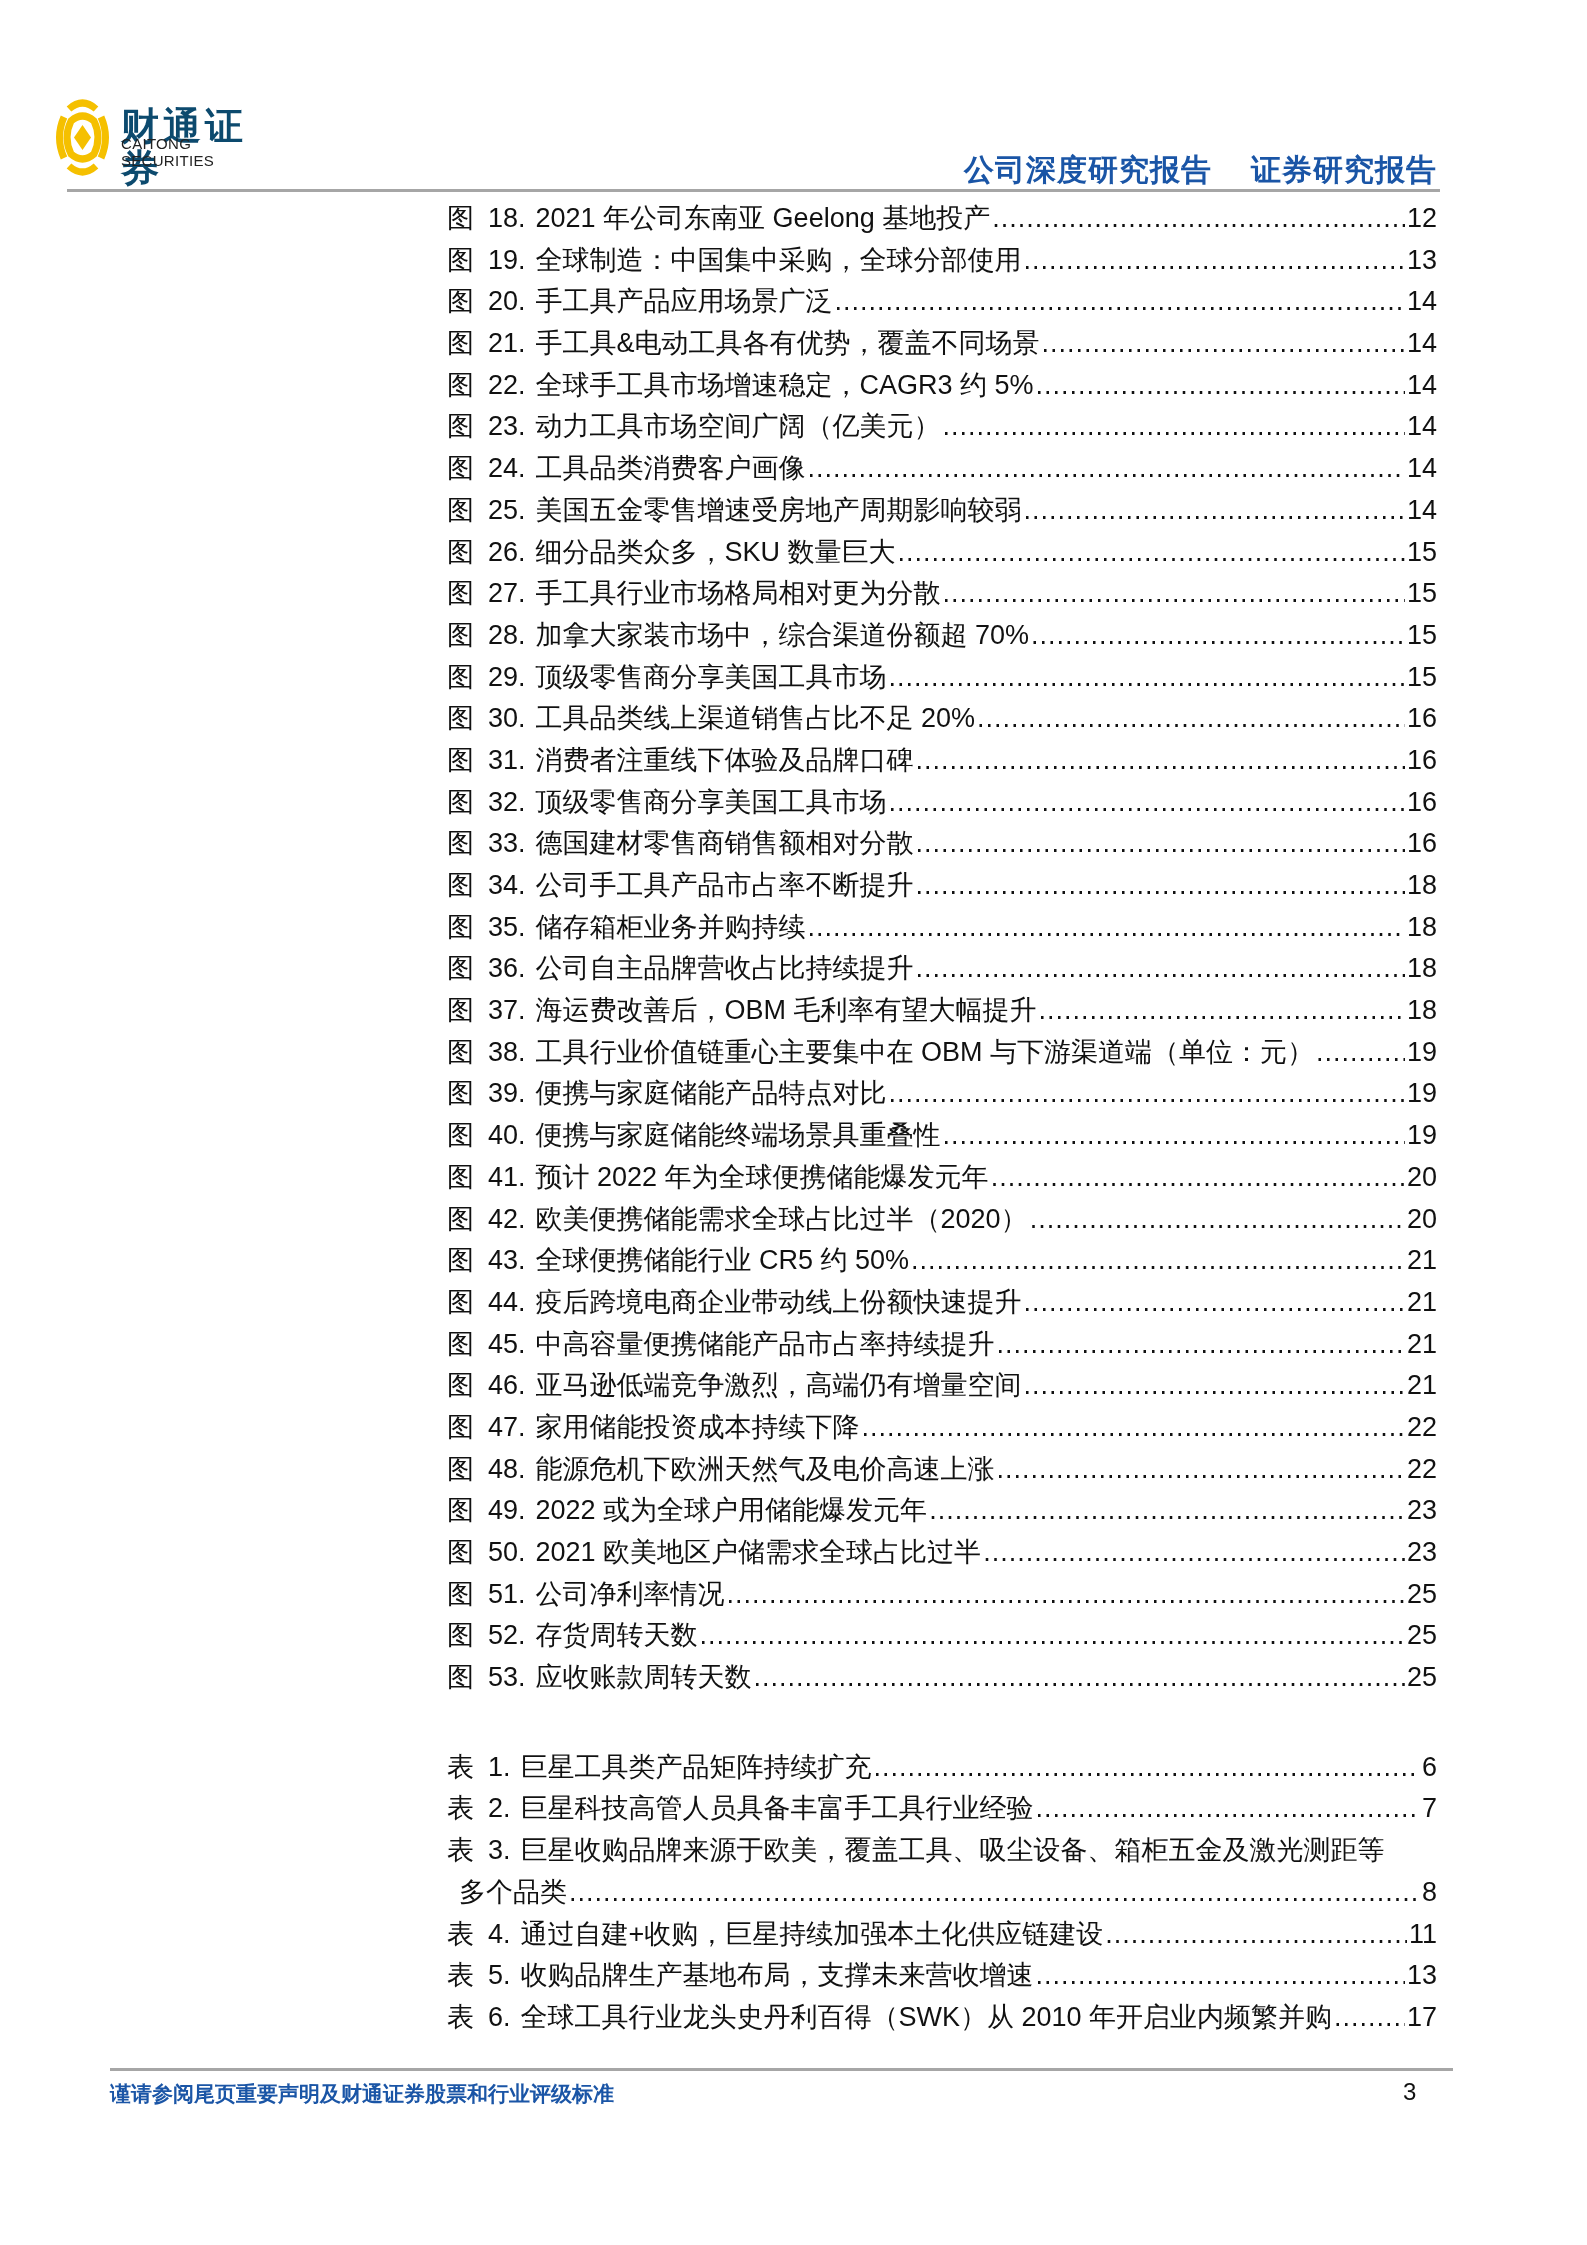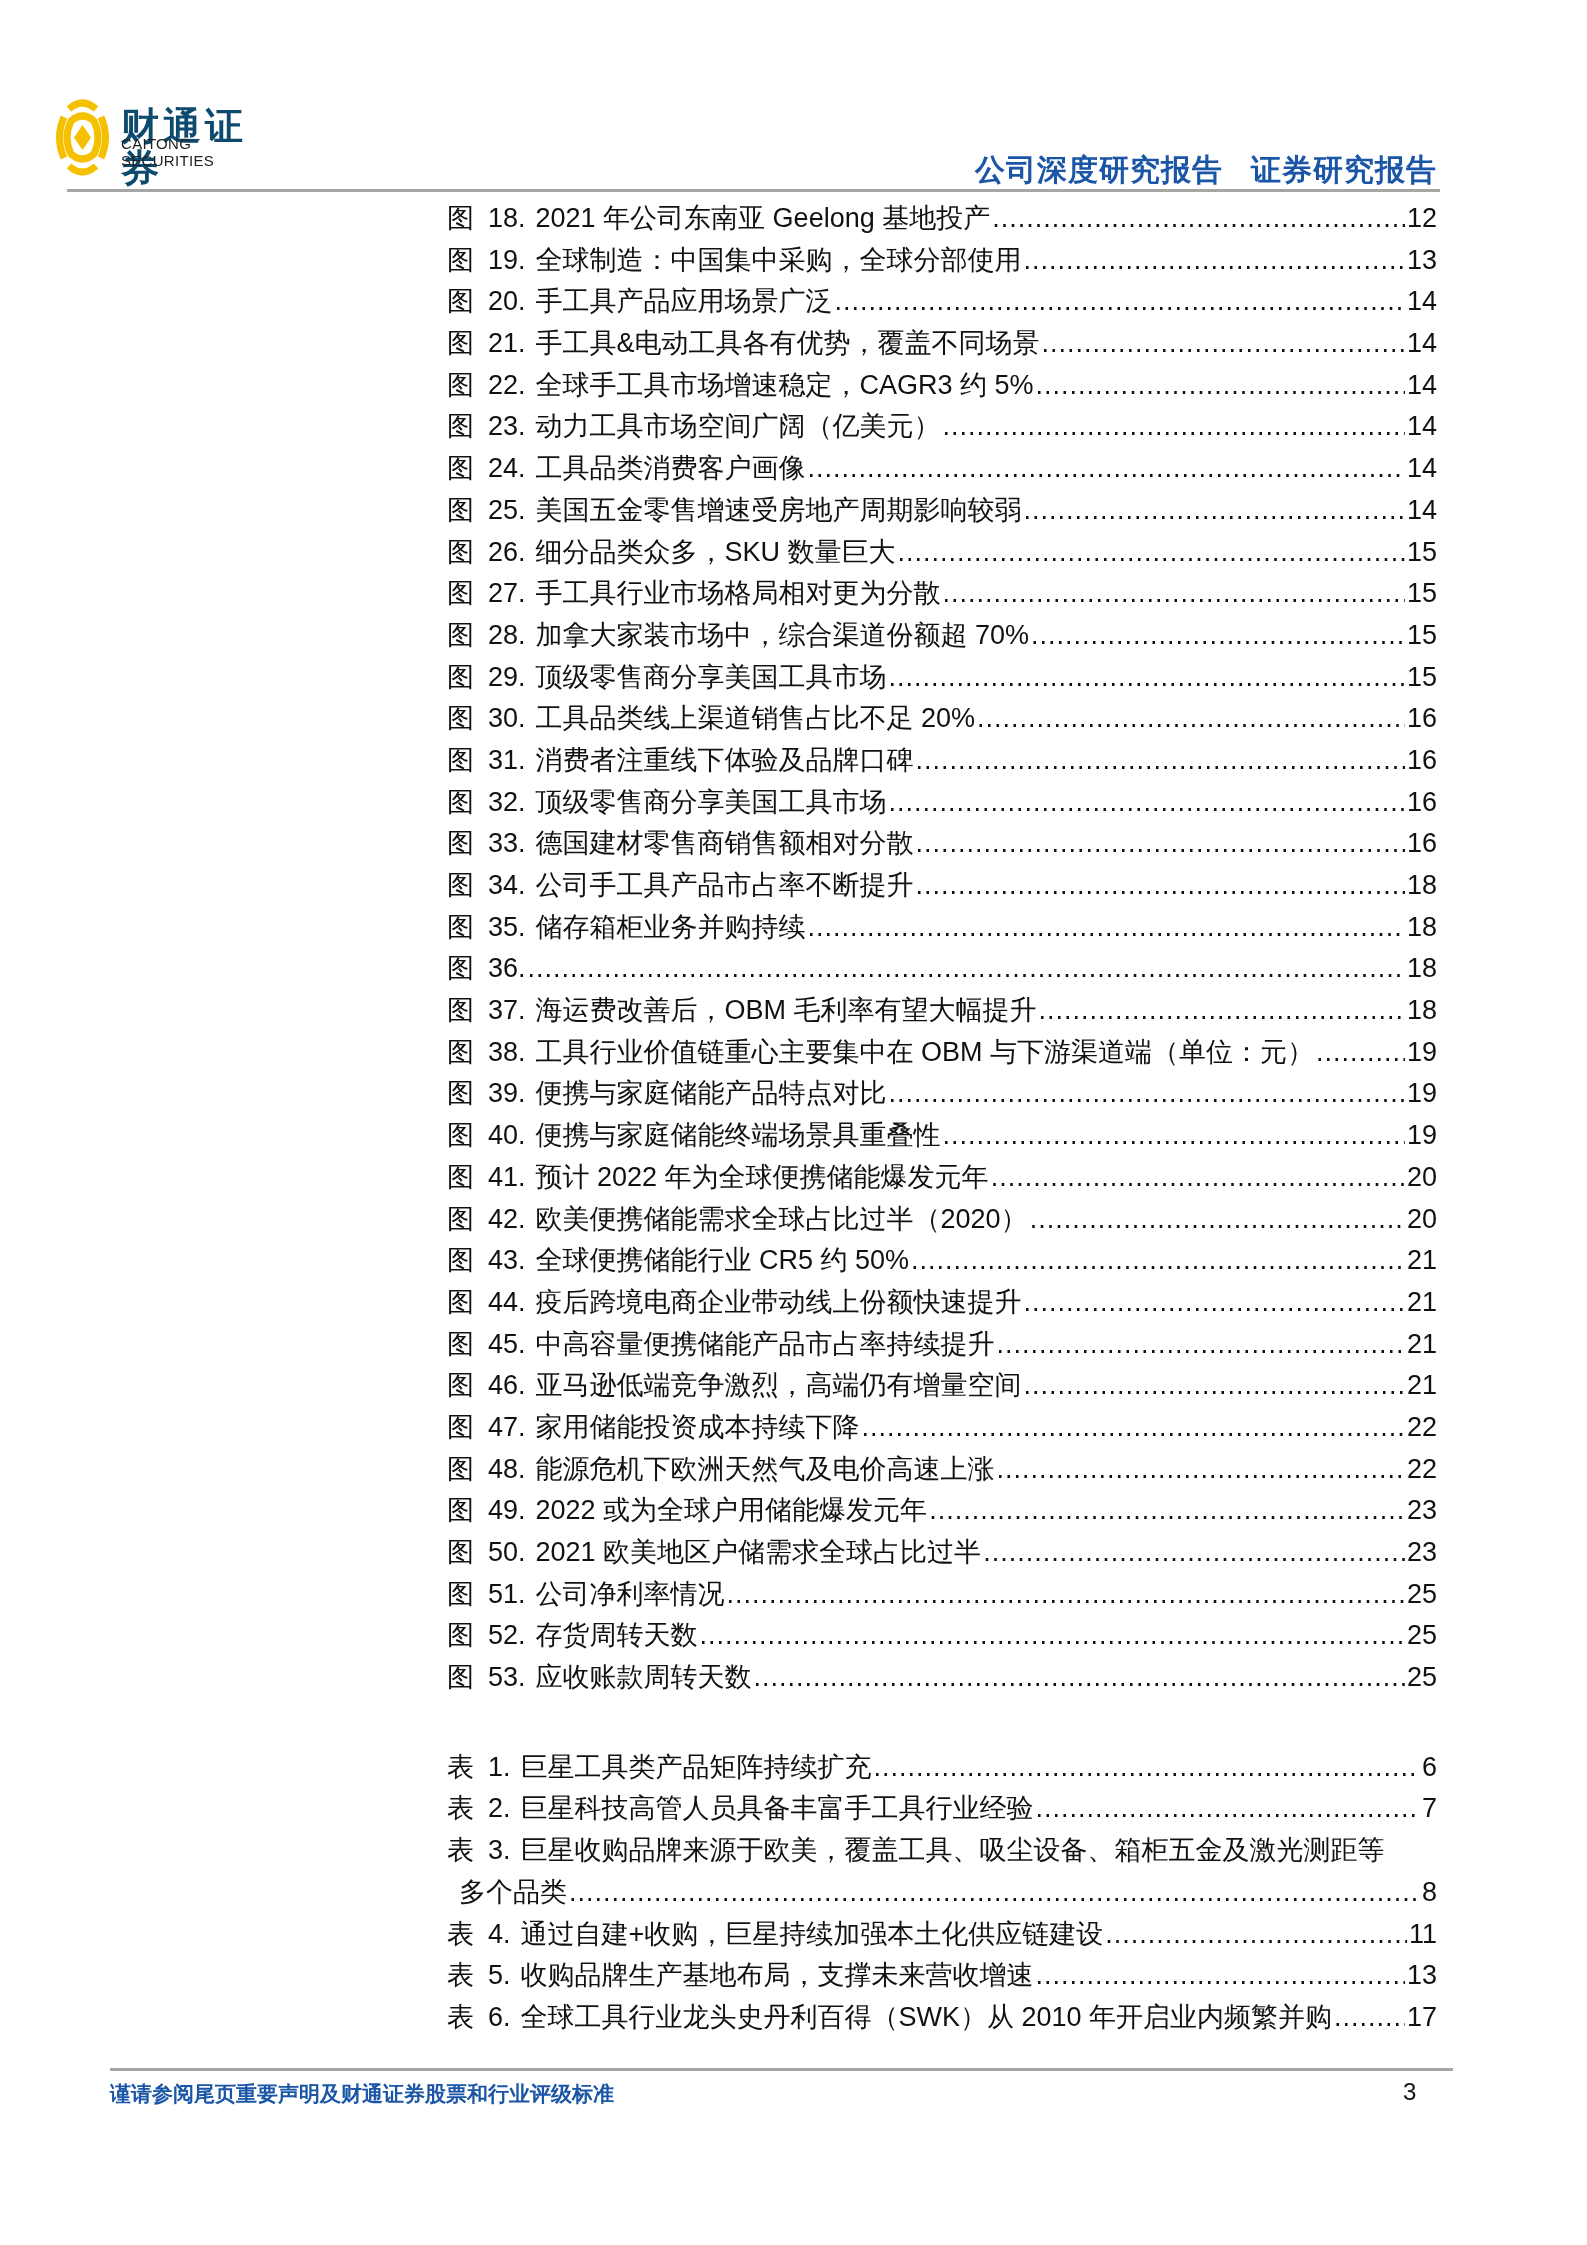--- a/index.html
+++ b/index.html
@@ -5,21 +5,21 @@
   html, body { margin: 0; padding: 0; background: #ffffff; }
   body { width: 1587px; height: 2245px; position: relative; overflow: hidden;
          font-family: "Liberation Sans", "DejaVu Sans", sans-serif; color: #111; }
   .logo { position: absolute; left: 55px; top: 95px; width: 230px; height: 85px; }
   .logo-mark { position: absolute; left: 0; top: 0; width: 55px; height: 85px; }
   .logo-cn { position: absolute; left: 66px; top: 10px; font-size: 38px; font-weight: bold;
              letter-spacing: 4px; color: #0c4a6e; font-family: "DejaVu Serif", serif; line-height: 42px; }
   .logo-en { position: absolute; left: 66px; top: 40px; font-size: 15px; color: #222; letter-spacing: 0.3px; }
   .header-title { position: absolute; right: 150px; top: 150px; font-size: 30px; font-weight: bold;
                   color: #1a55a6; letter-spacing: 1px; white-space: nowrap; }
-  .header-title span + span { margin-left: 28px; }
+  .header-title span + span { margin-left: 39px; }
   .header-rule { position: absolute; left: 67px; top: 189px; width: 1373px; height: 3px; background: #a6a6a6; }
 
   .toc { position: absolute; left: 447px; top: 198px; width: 990px; }
   .toc-entry { display: flex; align-items: baseline; height: 41.7px; line-height: 41.7px;
                font-size: 27px; white-space: nowrap; color: #111; }
   .toc-entry .prefix { flex: none; }
   .toc-entry .num { flex: none; margin-left: 14px; text-align: center; }
   .toc-entry .title { flex: none; margin-left: 10px; text-align: right; }
   .toc-entry .leader { flex: 1 1 auto; overflow: hidden; margin: 0 2px; letter-spacing: 1px;
                        color: #111; }
@@ -179,20 +179,21 @@
       <div class="toc-entry">
         <span class="prefix">图</span>
         <span class="num">35.</span>
         <span class="title">储存箱柜业务并购持续</span>
         <span class="leader"></span>
         <span class="page">18</span>
       </div>
       <div class="toc-entry">
         <span class="prefix">图</span>
         <span class="num">36.</span>
+        <span class="title">公司自主品牌营收占比持续提升</span>
         <span class="leader"></span>
         <span class="page">18</span>
       </div>
       <div class="toc-entry">
         <span class="prefix">图</span>
         <span class="num">37.</span>
         <span class="title">海运费改善后，OBM 毛利率有望大幅提升</span>
         <span class="leader"></span>
         <span class="page">18</span>
       </div>

